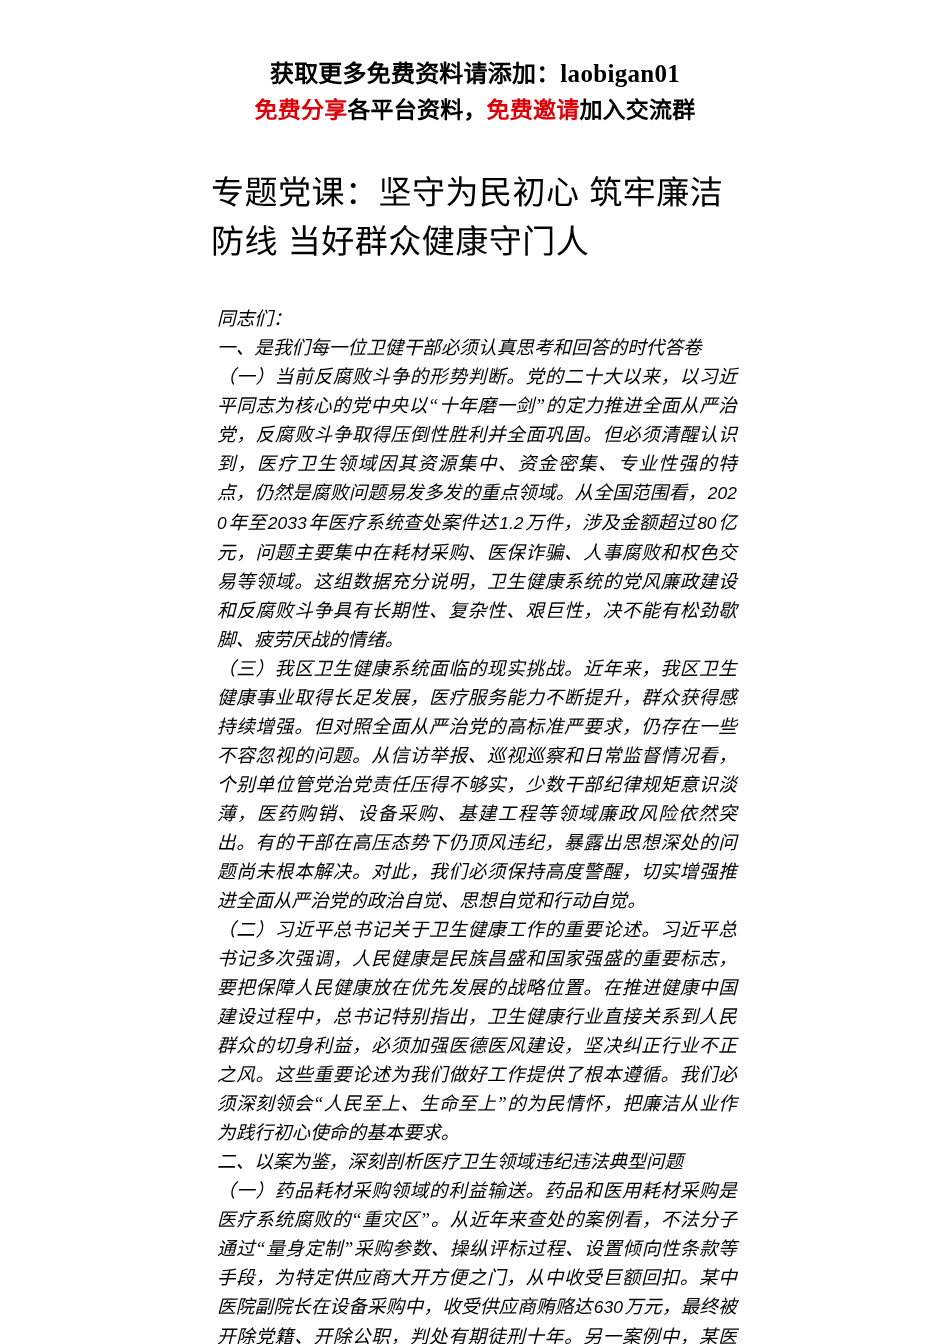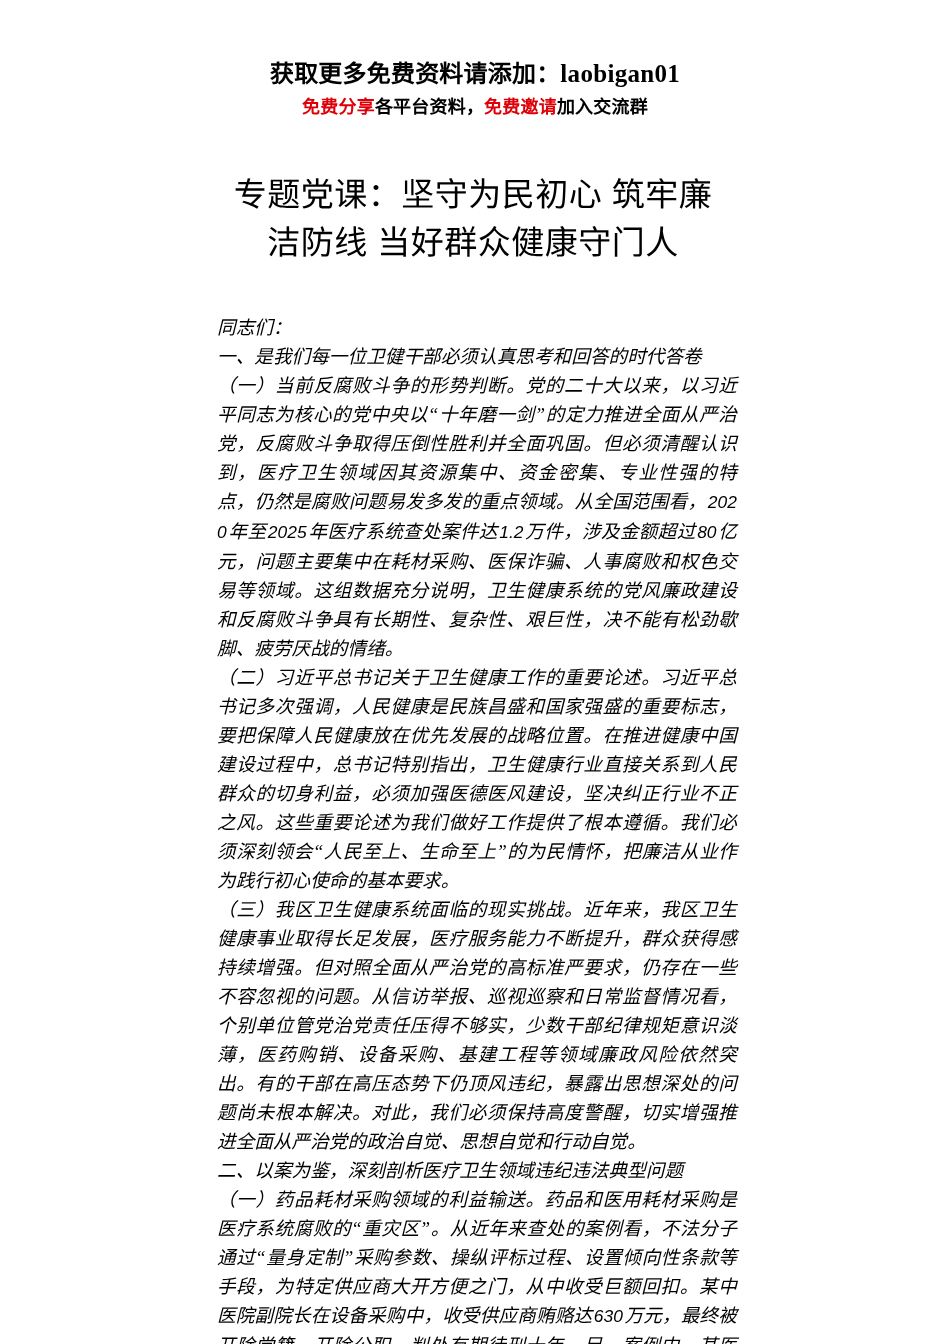--- a/index.html
+++ b/index.html
@@ -33,21 +33,21 @@
     white-space: nowrap;
   }
 
   .promo-line-1 {
     font-size: 24px;
     font-weight: bold;
     letter-spacing: 0.2px;
   }
 
   .promo-line-2 {
-    font-size: 18px;
+    font-size: 23px;
     font-weight: bold;
     margin-top: 6px;
     letter-spacing: 0.2px;
   }
 
   .promo-cn {
     font-family: "Liberation Serif", "DejaVu Serif", serif;
     font-weight: bold;
   }
 
@@ -57,23 +57,23 @@
     font-size: 25px;
     letter-spacing: 0.3px;
   }
 
   .red {
     color: #dd0008;
   }
 
   
   .doc-title {
-    margin: 8px;
+    margin: 0;
     padding: 44px 116px 0 112px;
-    text-align: center;
+    text-align: left;
     font-family: "Liberation Sans", "DejaVu Sans", sans-serif;
     font-weight: normal;
     font-size: 33px;
     line-height: 1.46;
     letter-spacing: 0.5px;
     word-break: break-all;
   }
 
   
   .body-copy {
@@ -116,21 +116,21 @@
     <div class="promo-line promo-line-2">
       <span class="promo-cn red">免费分享</span><span class="promo-cn">各平台资料，</span><span class="promo-cn red">免费邀请</span><span class="promo-cn">加入交流群</span>
     </div>
   </div>
 
   <h1 class="doc-title">专题党课：坚守为民初心 筑牢廉洁防线 当好群众健康守门人</h1>
 
   <div class="body-copy">
     <p>同志们：</p>
     <p>一、是我们每一位卫健干部必须认真思考和回答的时代答卷</p>
-    <p class="p-indent">（一）当前反腐败斗争的形势判断。党的二十大以来，以习近平同志为核心的党中央以“十年磨一剑”的定力推进全面从严治党，反腐败斗争取得压倒性胜利并全面巩固。但必须清醒认识到，医疗卫生领域因其资源集中、资金密集、专业性强的特点，仍然是腐败问题易发多发的重点领域。从全国范围看，<span class="num">2020</span>年至<span class="num">2025</span>年医疗系统查处案件达<span class="num">1.2</span>万件，涉及金额超过<span class="num">80</span>亿元，问题主要集中在耗材采购、医保诈骗、人事腐败和权色交易等领域。这组数据充分说明，卫生健康系统的党风廉政建设和反腐败斗争具有长期性、复杂性、艰巨性，决不能有松劲歇脚、疲劳厌战的情绪。</p>
+    <p class="p-indent">（一）当前反腐败斗争的形势判断。党的二十大以来，以习近平同志为核心的党中央以“十年磨一剑”的定力推进全面从严治党，反腐败斗争取得压倒性胜利并全面巩固。但必须清醒认识到，医疗卫生领域因其资源集中、资金密集、专业性强的特点，仍然是腐败问题易发多发的重点领域。从全国范围看，<span class="num">2020</span>年至<span class="num">2033</span>年医疗系统查处案件达<span class="num">1.2</span>万件，涉及金额超过<span class="num">80</span>亿元，问题主要集中在耗材采购、医保诈骗、人事腐败和权色交易等领域。这组数据充分说明，卫生健康系统的党风廉政建设和反腐败斗争具有长期性、复杂性、艰巨性，决不能有松劲歇脚、疲劳厌战的情绪。</p>
+    <p class="p-indent">（三）我区卫生健康系统面临的现实挑战。近年来，我区卫生健康事业取得长足发展，医疗服务能力不断提升，群众获得感持续增强。但对照全面从严治党的高标准严要求，仍存在一些不容忽视的问题。从信访举报、巡视巡察和日常监督情况看，个别单位管党治党责任压得不够实，少数干部纪律规矩意识淡薄，医药购销、设备采购、基建工程等领域廉政风险依然突出。有的干部在高压态势下仍顶风违纪，暴露出思想深处的问题尚未根本解决。对此，我们必须保持高度警醒，切实增强推进全面从严治党的政治自觉、思想自觉和行动自觉。</p>
     <p class="p-indent">（二）习近平总书记关于卫生健康工作的重要论述。习近平总书记多次强调，人民健康是民族昌盛和国家强盛的重要标志，要把保障人民健康放在优先发展的战略位置。在推进健康中国建设过程中，总书记特别指出，卫生健康行业直接关系到人民群众的切身利益，必须加强医德医风建设，坚决纠正行业不正之风。这些重要论述为我们做好工作提供了根本遵循。我们必须深刻领会“人民至上、生命至上”的为民情怀，把廉洁从业作为践行初心使命的基本要求。</p>
-    <p class="p-indent">（三）我区卫生健康系统面临的现实挑战。近年来，我区卫生健康事业取得长足发展，医疗服务能力不断提升，群众获得感持续增强。但对照全面从严治党的高标准严要求，仍存在一些不容忽视的问题。从信访举报、巡视巡察和日常监督情况看，个别单位管党治党责任压得不够实，少数干部纪律规矩意识淡薄，医药购销、设备采购、基建工程等领域廉政风险依然突出。有的干部在高压态势下仍顶风违纪，暴露出思想深处的问题尚未根本解决。对此，我们必须保持高度警醒，切实增强推进全面从严治党的政治自觉、思想自觉和行动自觉。</p>
     <p>二、以案为鉴，深刻剖析医疗卫生领域违纪违法典型问题</p>
     <p class="p-indent">（一）药品耗材采购领域的利益输送。药品和医用耗材采购是医疗系统腐败的“重灾区”。从近年来查处的案例看，不法分子通过“量身定制”采购参数、操纵评标过程、设置倾向性条款等手段，为特定供应商大开方便之门，从中收受巨额回扣。某中医院副院长在设备采购中，收受供应商贿赂达<span class="num">630</span>万元，最终被开除党籍、开除公职，判处有期徒刑十年。另一案例中，某医院药剂科主任利用药品采购权，在<span class="num">3</span>年内累计收受回扣<span class="num">1000</span>余万元，涉及药品品种多达<span class="num">47</span>个，严重扰乱正常医疗秩序。这些案件的共同特点是权力过于集中、审批流程流于形式、监督形同虚设。</p>
     <p class="p-indent">（二）医疗设备招投标中的暗箱操作。医疗设备价值高、利润空间大，招投标环节极易产生腐败。一些领导干部与不法商人勾结，采取围标、串标、虚假招标等方式，将巨额公共资金装入私人腰包。某三甲医院院长在设备采购中，与供应商串通抬高报价，单台设备虚增价格达万元，个人从中获利万元。还有医院科室负责人利用技术参数制定权，为特定品牌“量体裁衣”，甚至指定型号，使招标沦为走过场。这类案件不仅造成国有资产重大损失，更影响了设备质量和</p>
   </div>
 
 </div>
 
 </body></html>

